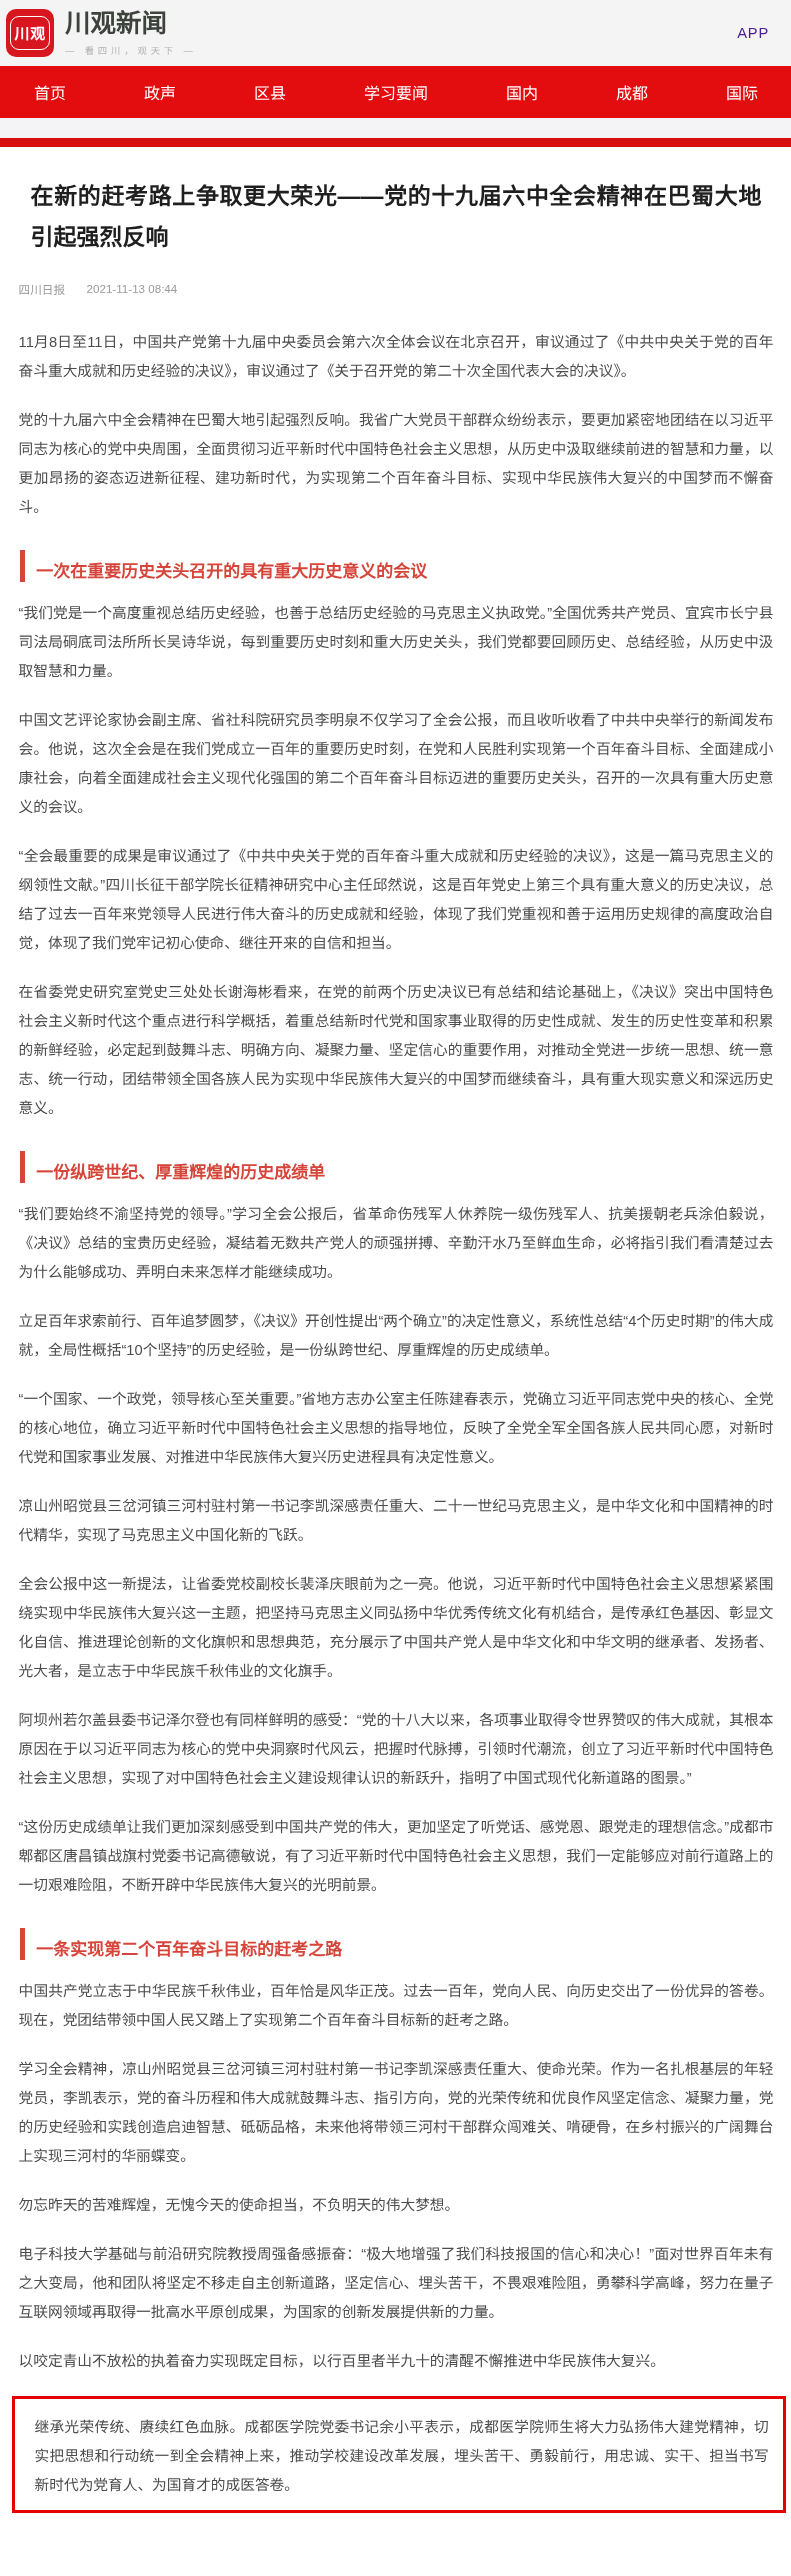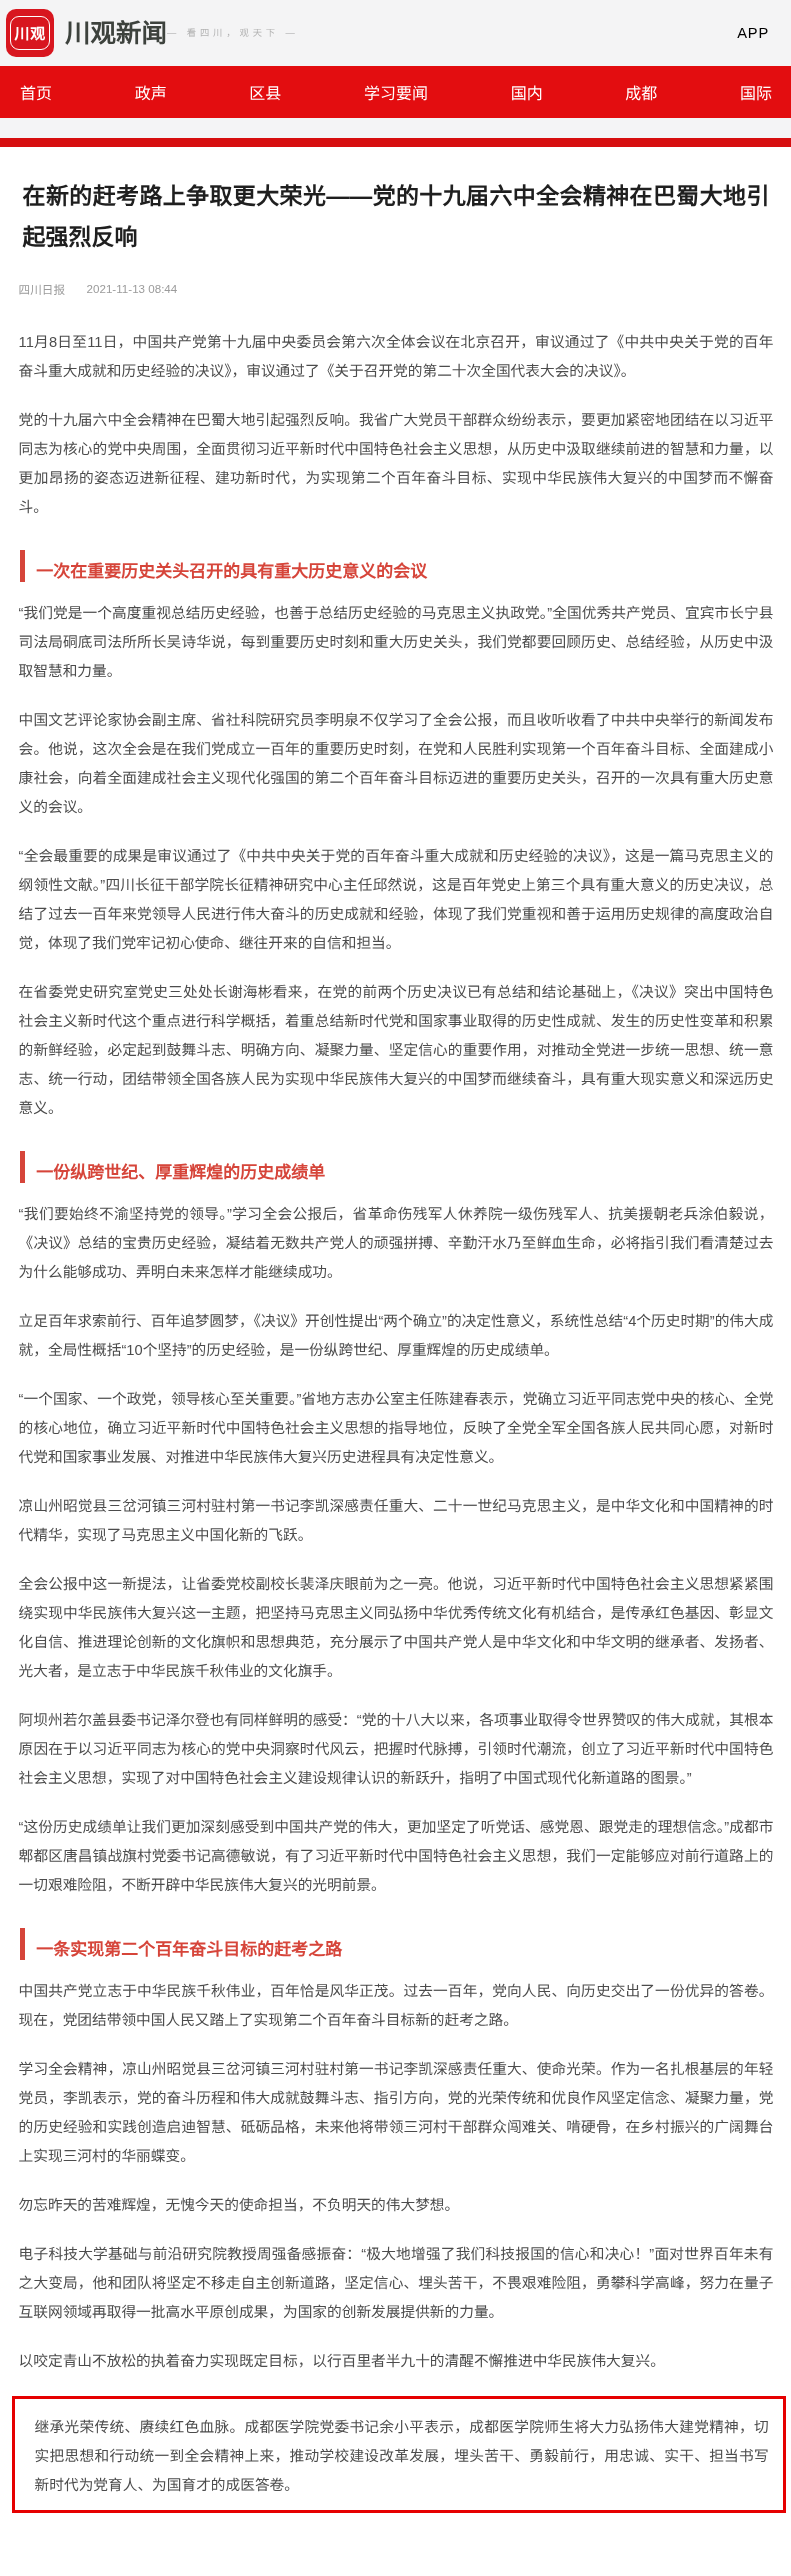--- a/index.html
+++ b/index.html
@@ -8,37 +8,37 @@
 
   
   .site-header{height:66px;background:#f4f4f5;display:flex;align-items:center;
                justify-content:space-between;padding:0 23px 0 6.2px;box-sizing:border-box;}
   .logo-wrap{display:flex;align-items:center;gap:10.8px;}
   .logo-icon{width:48px;height:48px;background:#d8161f;border-radius:10px;
              display:flex;align-items:center;justify-content:center;flex:0 0 auto;}
   .logo-icon span{color:#fff;font-size:15px;font-weight:bold;border:1.5px solid #ffffff;
                   border-radius:9px;padding:4.6px 3.1px;letter-spacing:0.8px;
                   font-family:Liberation Mono, monospace;}
-  .logo-text{display:flex;flex-direction:row;}
+  .logo-text{display:flex;flex-direction:column;}
   .logo-title{font-size:25.5px;font-weight:bold;color:#3d423d;line-height:28px;
               font-family:"DejaVu Serif","Liberation Serif",serif;}
   .logo-tagline{font-size:9.3px;color:#b3b3b3;letter-spacing:3.9px;margin-top:6px;}
-  .app-link{font-size:14.7px;color:#000000;letter-spacing:0.8px;cursor:pointer;}
+  .app-link{font-size:14.7px;color:#4c1d95;letter-spacing:0.8px;cursor:pointer;}
 
   
   .main-nav{height:52px;background:#e30d10;display:flex;align-items:center;
-            justify-content:space-between;padding:0 20px;box-sizing:border-box;}
+            justify-content:space-between;padding:0 34px;box-sizing:border-box;}
   .nav-item{color:#ffffff;font-size:16px;text-decoration:none;cursor:pointer;}
   .nav-gap{height:20px;background:#f4f4f6;}
   .red-strip{height:8.5px;background:#d60e10;}
 
   
   .article{padding:29px 18.6px 20px;box-sizing:border-box;}
   .article-title{font-size:23px;font-weight:bold;color:#1f1f1f;line-height:41px;
-                 margin:0 4px 23px;text-align:justify;}
+                 margin:0 12px 23px;text-align:justify;}
   .meta{display:flex;gap:21.6px;align-items:center;color:#9b9b9b;font-size:11.6px;
         margin:0 0 31px;}
   .byline{font-size:14.7px;color:#4c4c4c;margin:0 0 26px;}
   .body-p{font-size:14.7px;line-height:29px;color:#4c4c4c;text-align:justify;
           margin:0 0 20px;}
   .section-header{display:flex;align-items:flex-end;margin:28px 0 17px;}
   .section-bar{width:5.4px;height:32px;background:#d6453a;margin:0 10.8px 0 1.5px;flex:0 0 auto;}
   .section-title{font-size:17px;font-weight:bold;color:#d6453a;}
   .highlight-box{border:3.9px solid #e60000;margin:3.1px -12.4px 20px -7px;
                  padding:14px 14px 10.8px 20px;}

